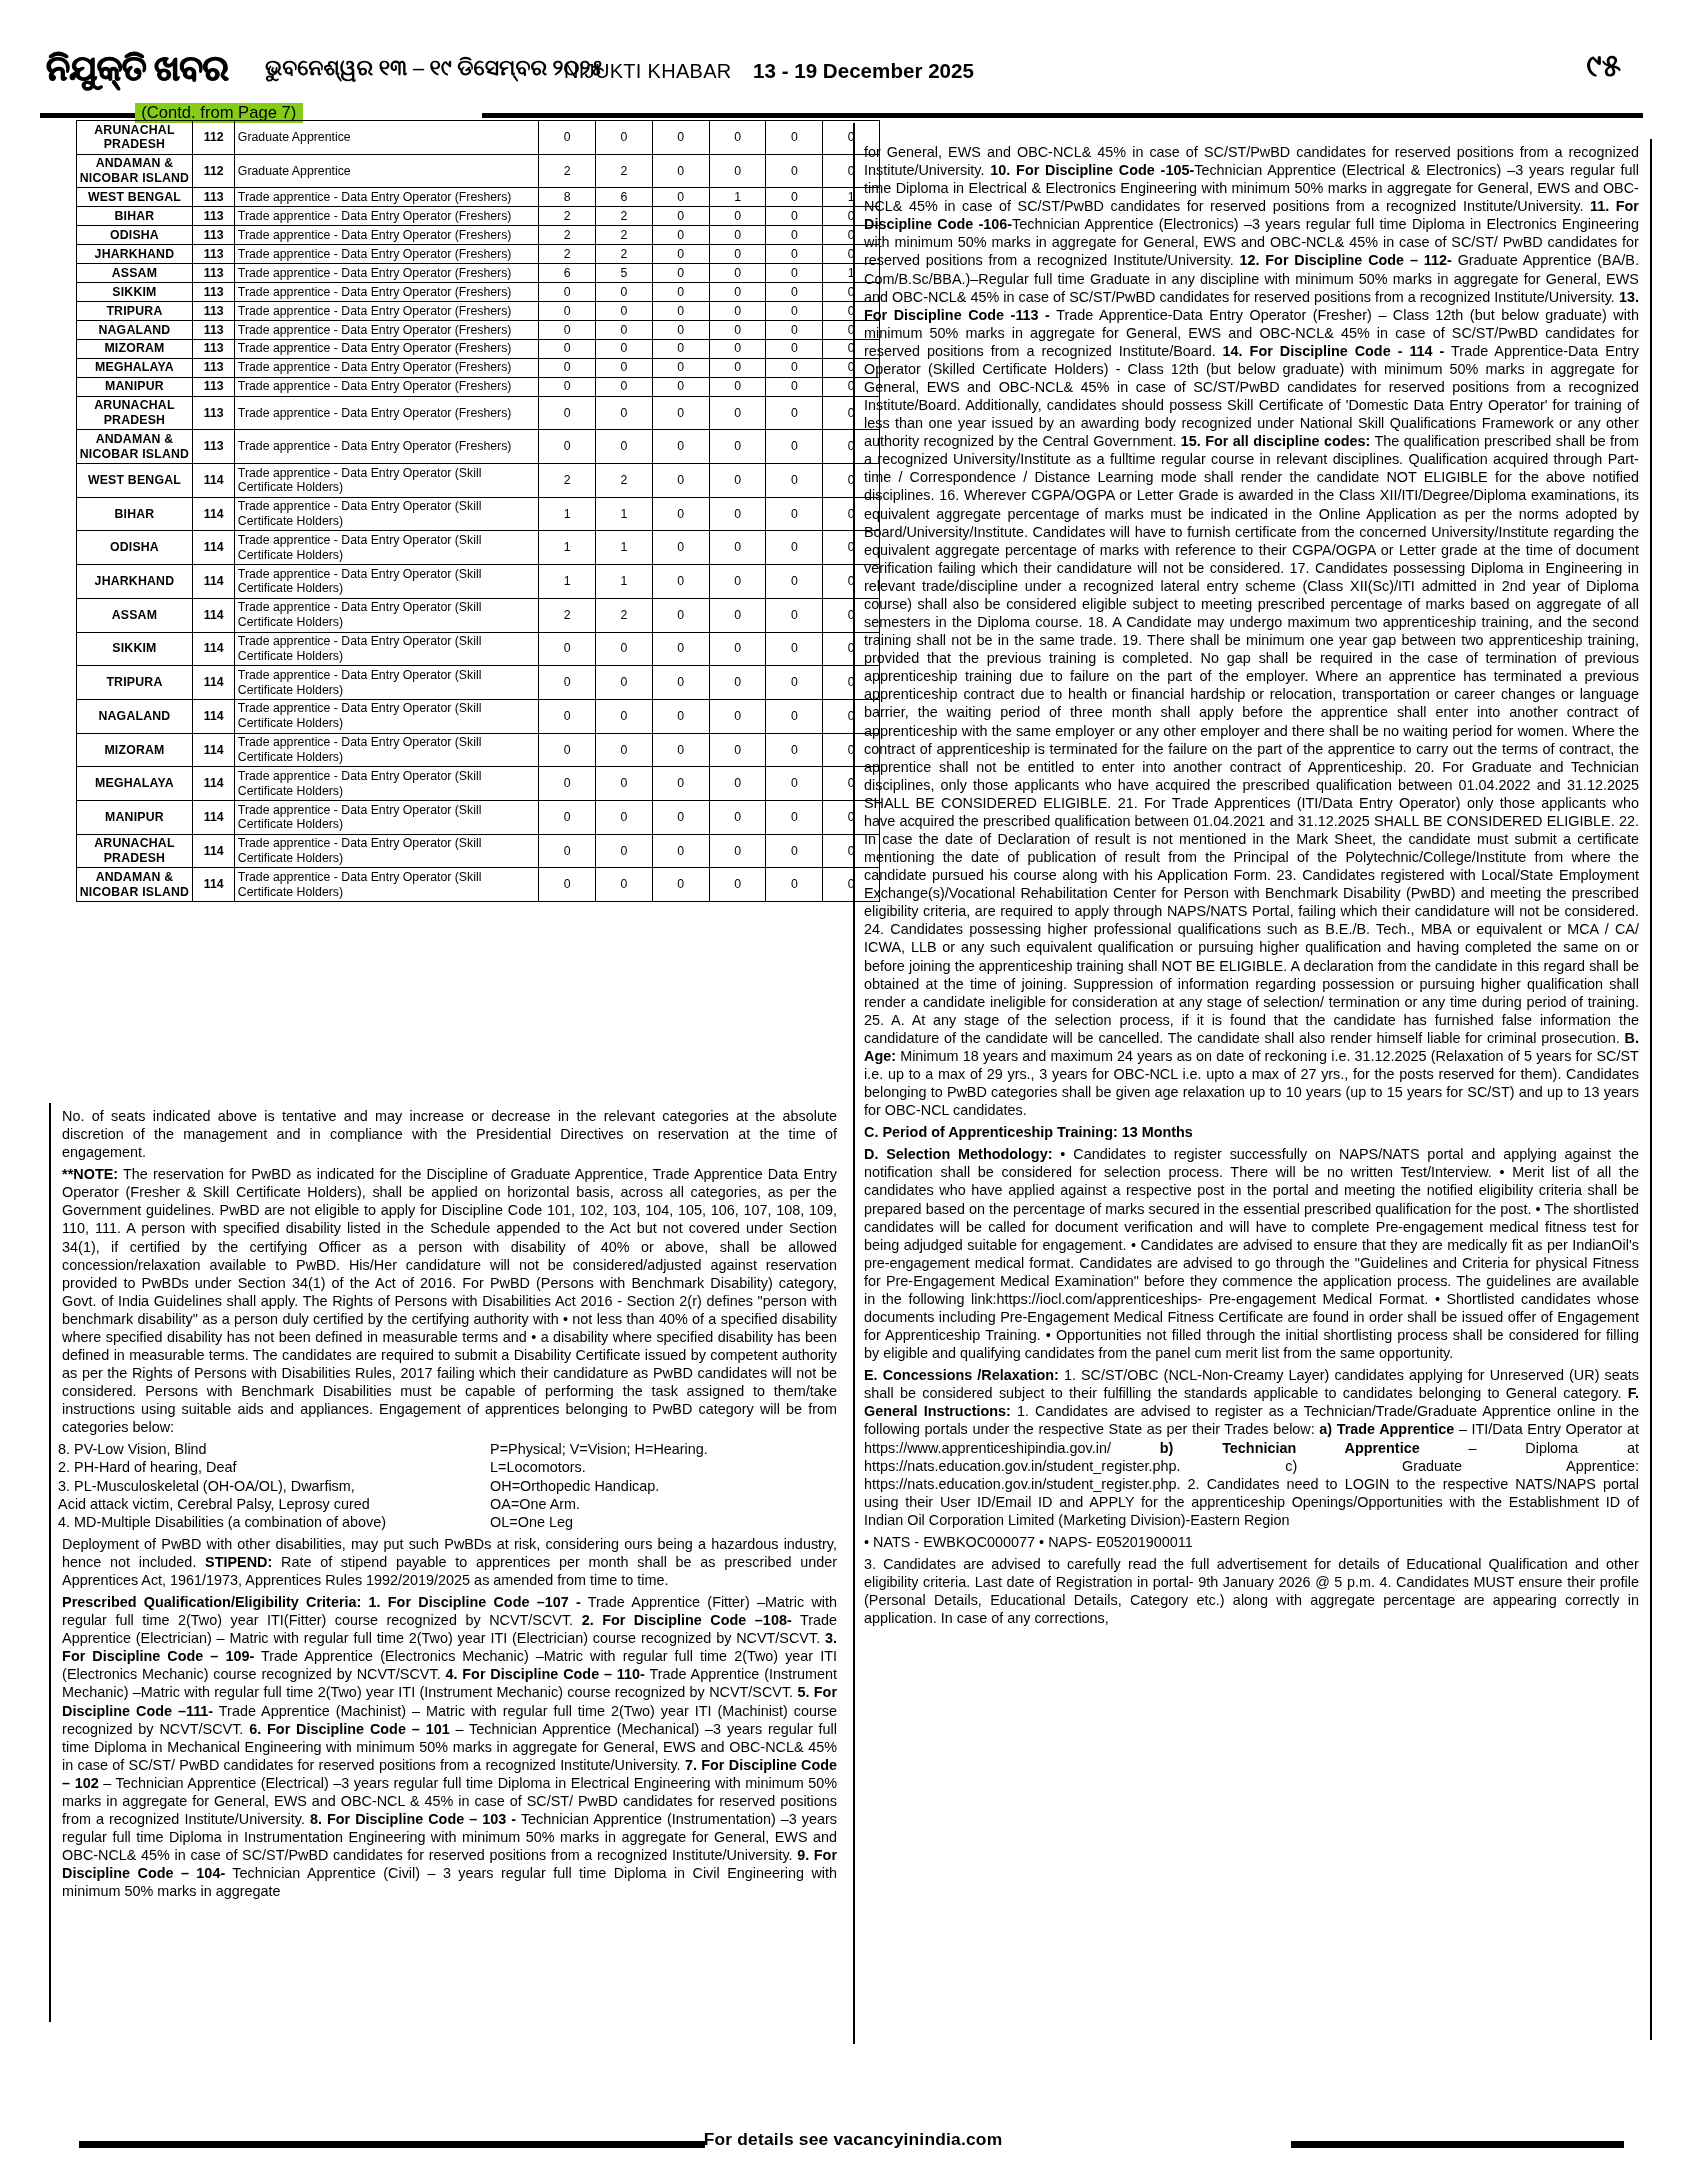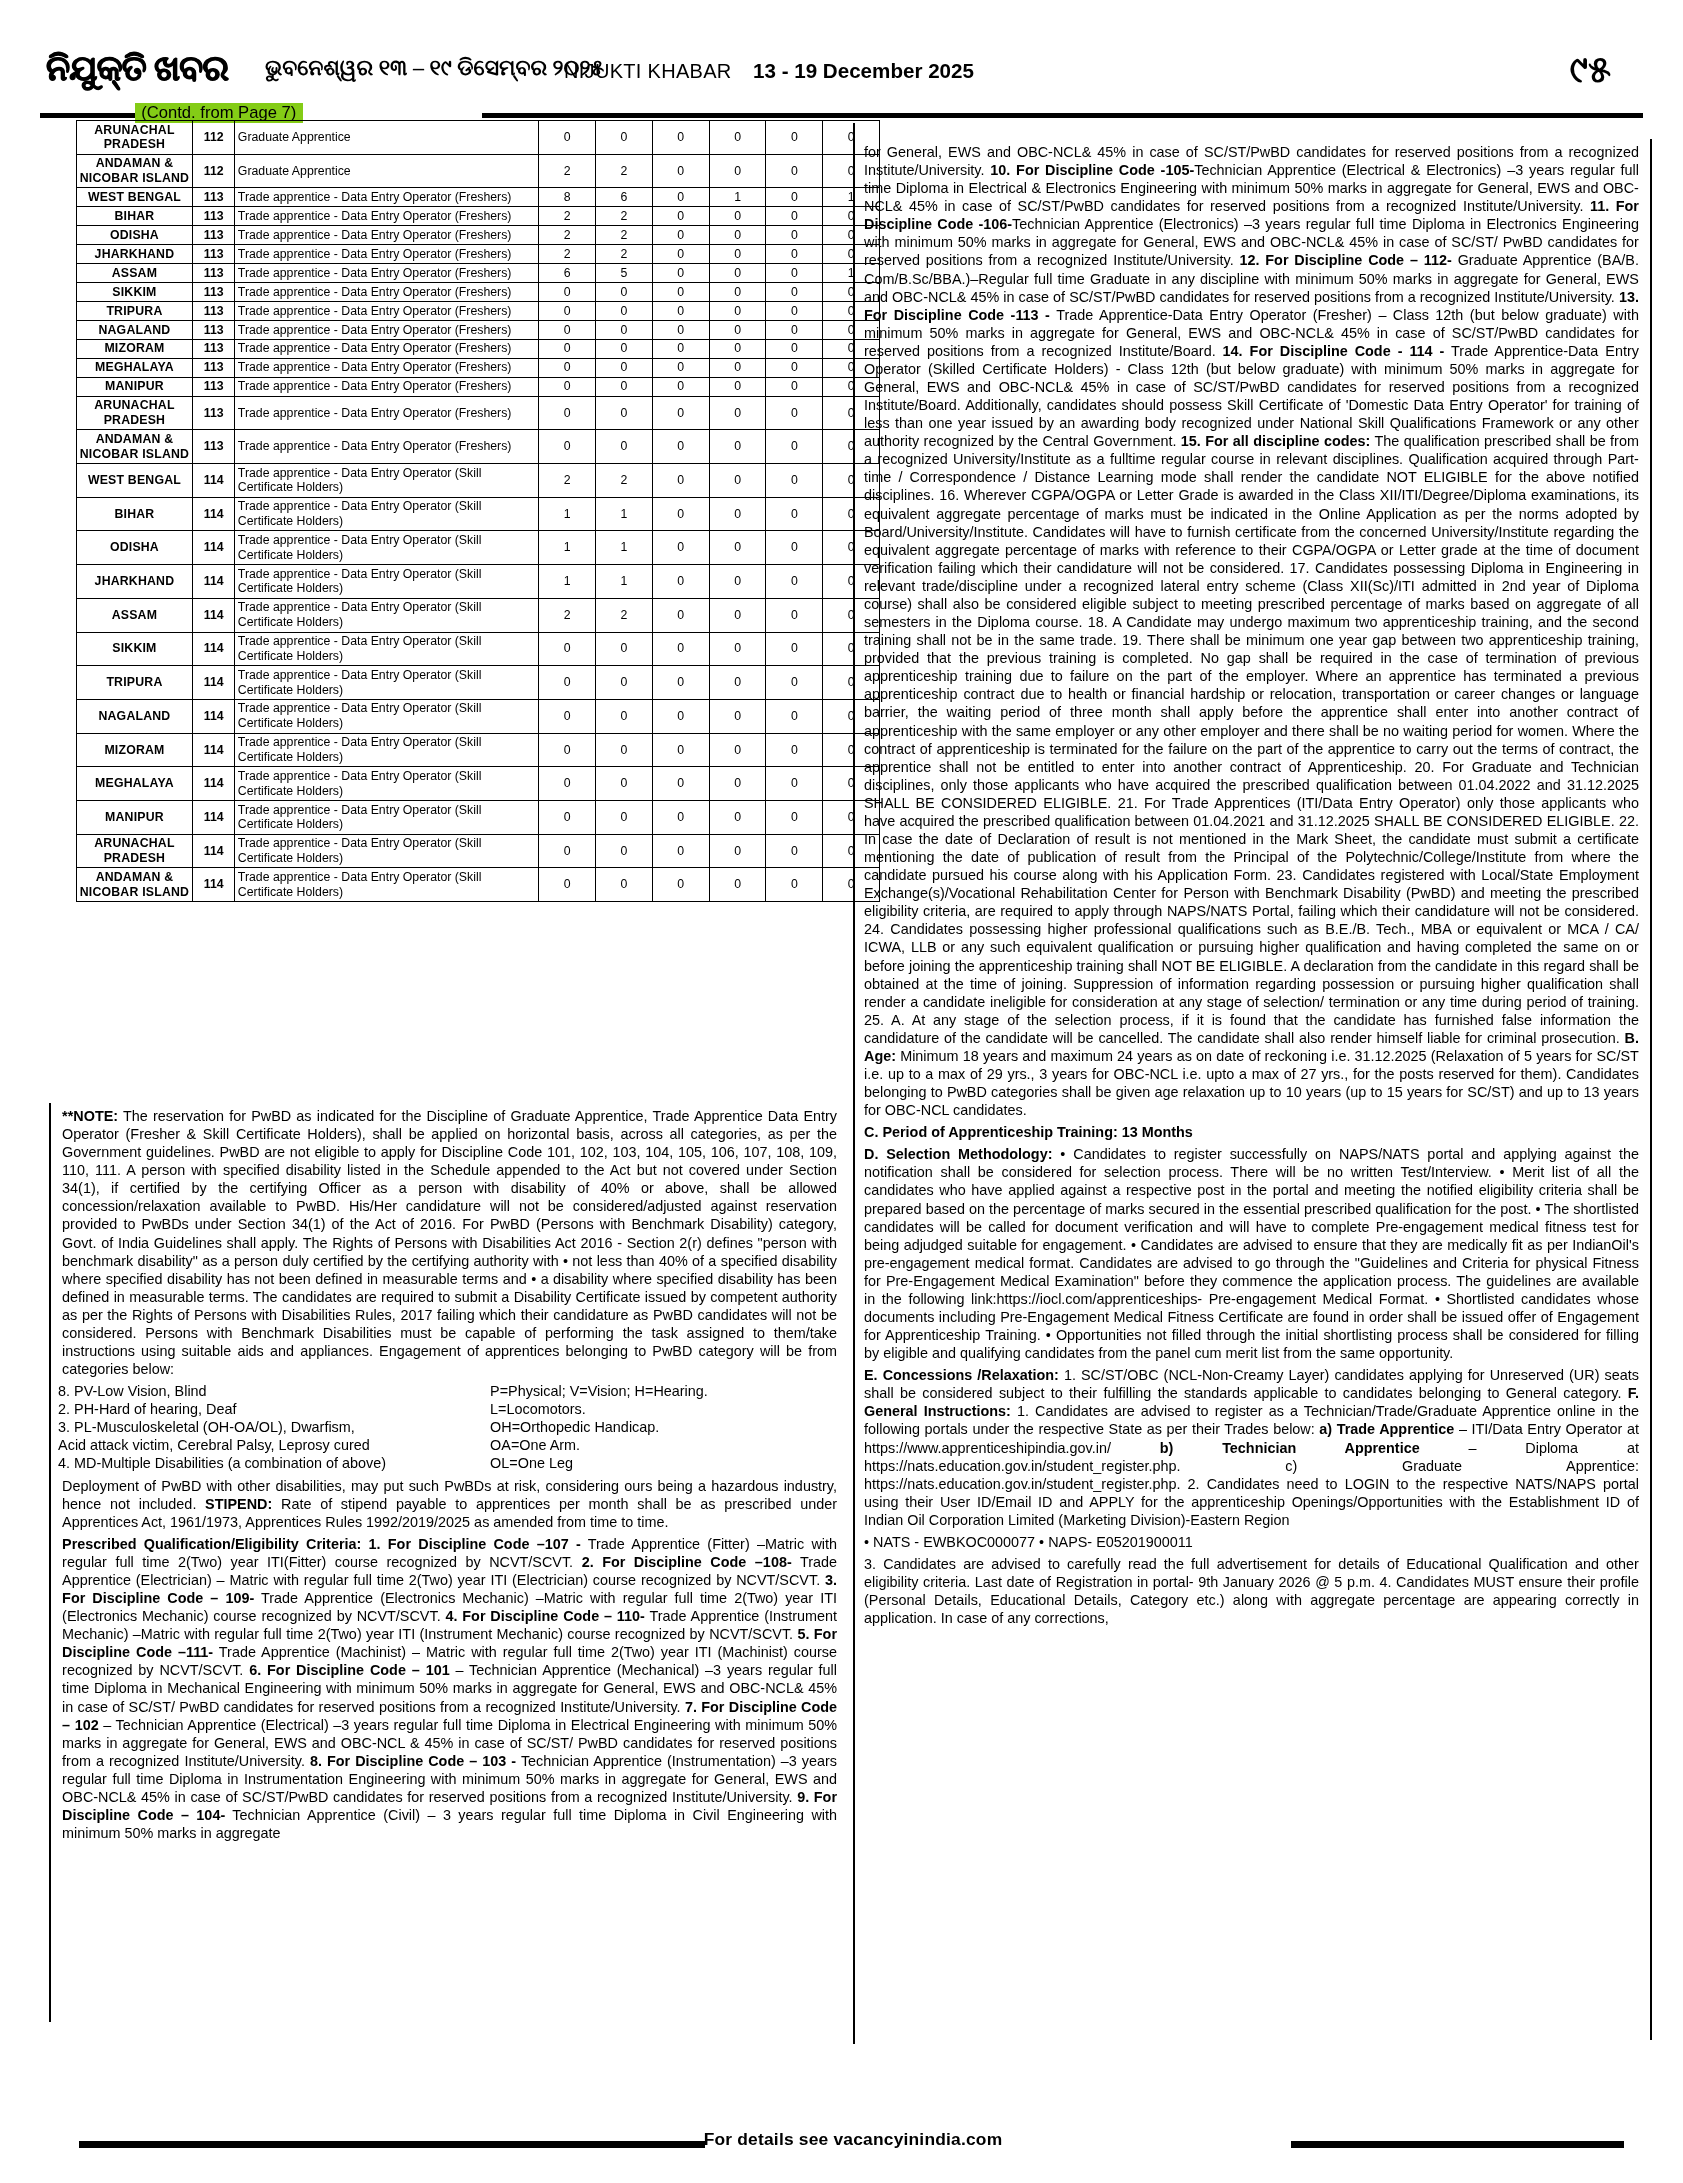--- a/index.html
+++ b/index.html
@@ -30,23 +30,23 @@
   }
   #paper-name {
     position:absolute; left:564px; top:60px;
     font-size:20px; font-weight:normal; letter-spacing:0.3px; white-space:nowrap;
   }
   #issue-date {
     position:absolute; left:753px; top:59px;
     font-size:20.6px; font-weight:bold; white-space:nowrap;
   }
   #page-number {
-    position:absolute; right:41px; top:48px;
+    position:absolute; right:31px; top:48px;
     font-family:"Liberation Serif", serif;
-    font-weight:bold; font-size:37px; white-space:nowrap;
+    font-weight:bold; font-size:31px; white-space:nowrap;
   }
 
   
   .hrule { position:absolute; background:#000; }
 
   #contd-rule-left  { left:40px;  top:113px; width:198px; height:4.8px; }
   #contd-rule-right { left:482px; top:113px; width:1161px; height:4.8px; }
   #contd-label {
     position:absolute; left:135px; top:103px;
     font-size:16.6px; white-space:nowrap;
@@ -444,20 +444,21 @@
           <td class="c-num dash-l">0</td>
           <td class="c-num">0</td>
           <td class="c-num dash-l">0</td>
           <td class="c-num">0</td>
         </tr>
       </tbody>
   </table>
 </div>
 
 <div class="textcol" id="left-text">
+  <p><span>No. of seats indicated above is tentative and may increase or decrease in the relevant categories at the absolute discretion of the management and in compliance with the Presidential Directives on reservation at the time of engagement.</span></p>
   <p><b>**NOTE:</b><span> The reservation for PwBD as indicated for the Discipline of Graduate Apprentice, Trade Apprentice Data Entry Operator (Fresher &amp; Skill Certificate Holders), shall be applied on horizontal basis, across all categories, as per the Government guidelines. PwBD are not eligible to apply for Discipline Code 101, 102, 103, 104, 105, 106, 107, 108, 109, 110, 111. A person with specified disability listed in the Schedule appended to the Act but not covered under Section 34(1), if certified by the certifying Officer as a person with disability of 40% or above, shall be allowed concession/relaxation available to PwBD. His/Her candidature will not be considered/adjusted against reservation provided to PwBDs under Section 34(1) of the Act of 2016. For PwBD (Persons with Benchmark Disability) category, Govt. of India Guidelines shall apply. The Rights of Persons with Disabilities Act 2016 - Section 2(r) defines "person with benchmark disability" as a person duly certified by the certifying authority with • not less than 40% of a specified disability where specified disability has not been defined in measurable terms and • a disability where specified disability has been defined in measurable terms. The candidates are required to submit a Disability Certificate issued by competent authority as per the Rights of Persons with Disabilities Rules, 2017 failing which their candidature as PwBD candidates will not be considered. Persons with Benchmark Disabilities must be capable of performing the task assigned to them/take instructions using suitable aids and appliances. Engagement of apprentices belonging to PwBD category will be from categories below:</span></p>
   <div class="abbr-list" id="abbr-list">
       <div class="abbr-row">
         <span class="a-left">8. PV-Low Vision, Blind</span>
         <span class="a-right">P=Physical; V=Vision; H=Hearing.</span>
       </div>
       <div class="abbr-row">
         <span class="a-left">2. PH-Hard of hearing, Deaf</span>
         <span class="a-right">L=Locomotors.</span>
       </div>

